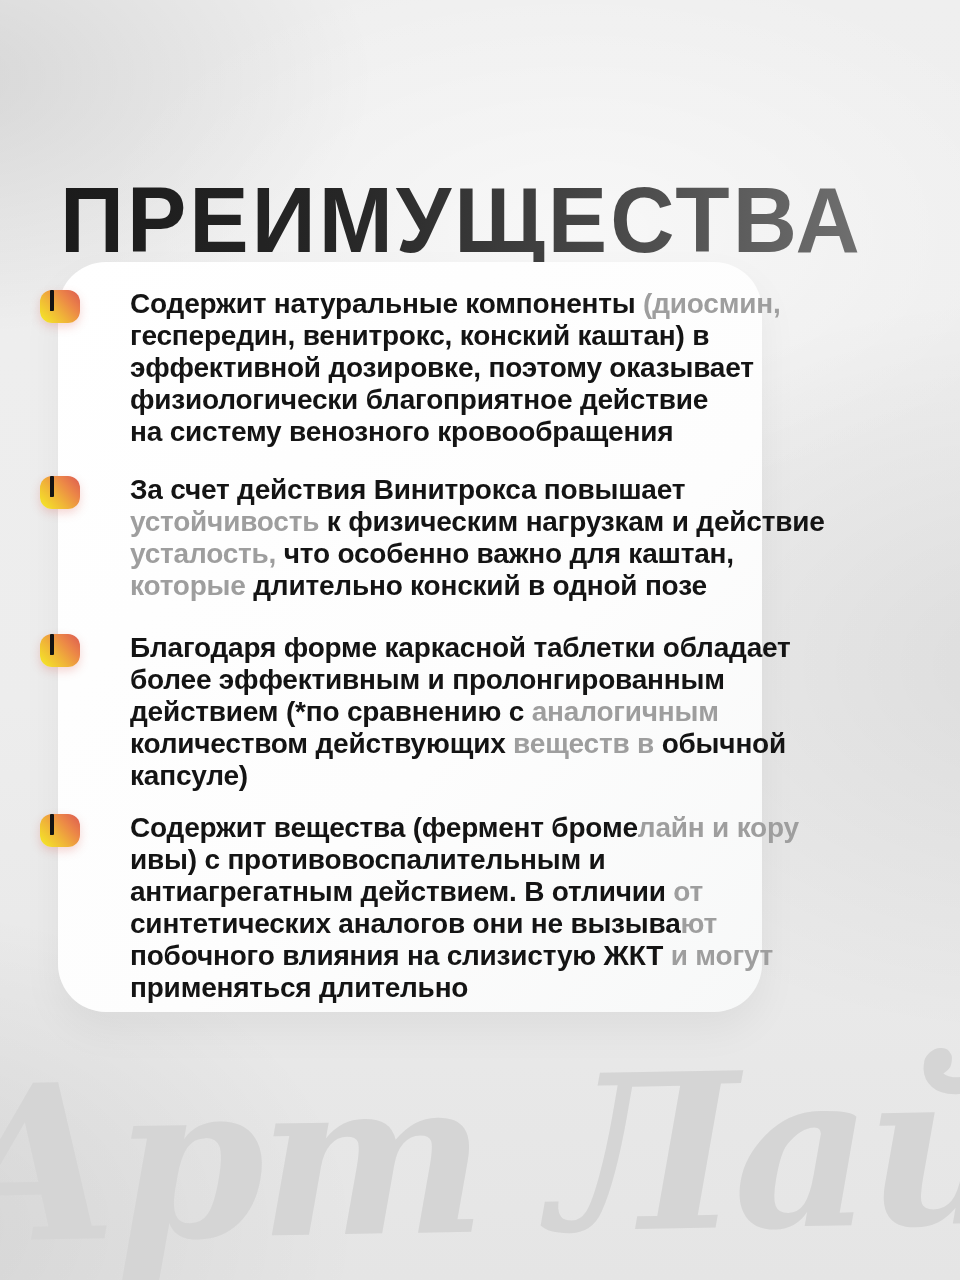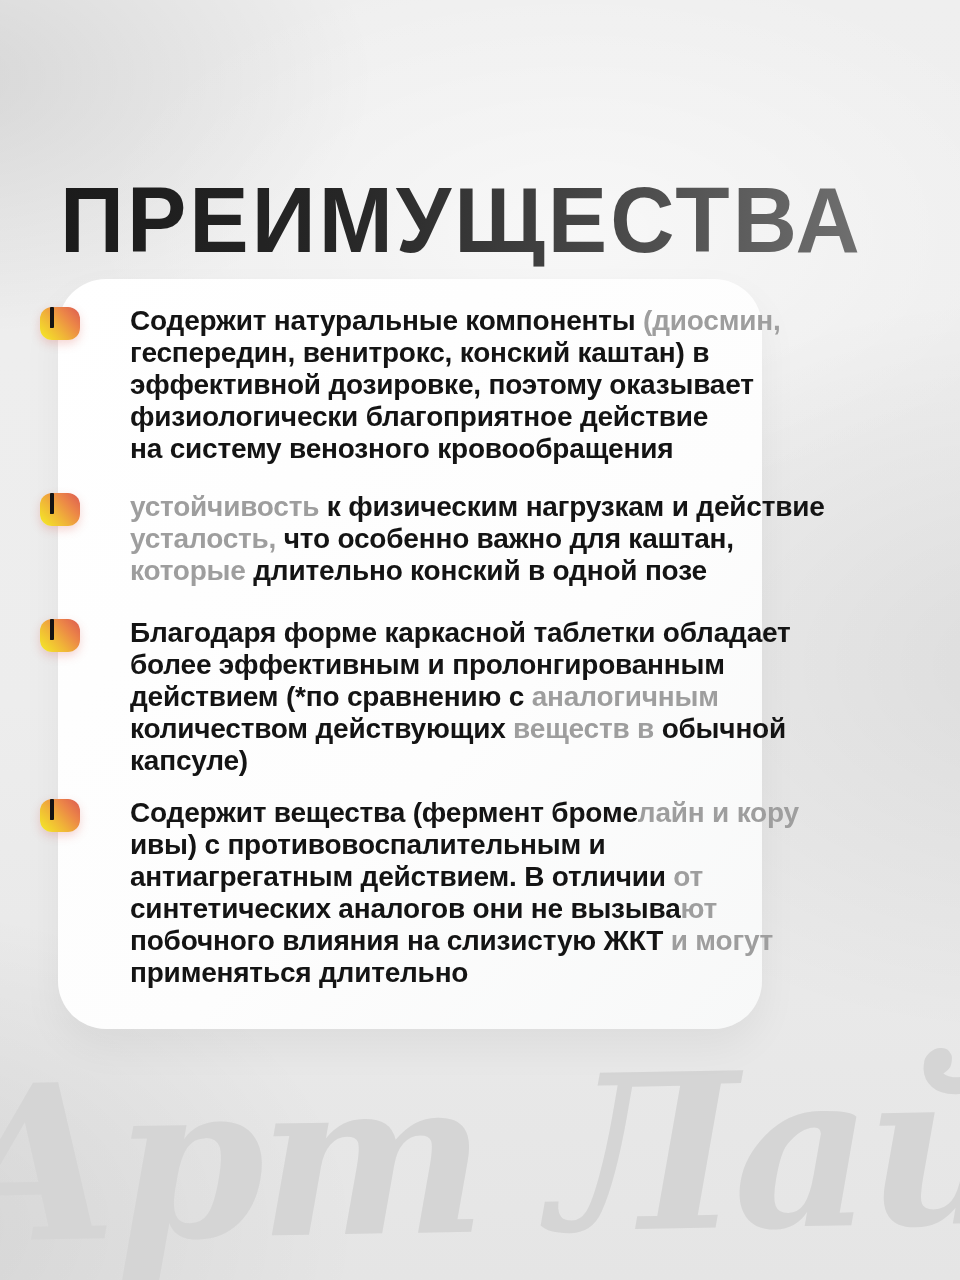--- a/index.html
+++ b/index.html
@@ -28,21 +28,21 @@
     color:#2b2b2b;white-space:nowrap;transform:scaleY(1.04);transform-origin:left top;
   }
   @supports ((-webkit-background-clip:text) or (background-clip:text)){
     .title{
       background:linear-gradient(93deg,#1b1b1b 0%,#262626 35%,#4a4a4a 70%,#707070 100%);
       -webkit-background-clip:text;background-clip:text;
       color:transparent;-webkit-text-fill-color:transparent;
     }
   }
   .card{
-    position:absolute;left:58px;top:279px;width:704px;height:750px;
+    position:absolute;left:58px;top:262px;width:704px;height:750px;
     background:linear-gradient(135deg,#ffffff 0%,#fdfdfd 60%,#f7f8f8 100%);
     border-radius:48px;
     box-shadow:0 18px 40px rgba(0,0,0,0.05);
     box-sizing:border-box;
     padding:26px 44px 0 72px;
   }
   .row{position:relative;}
   .row .badge{
     position:absolute;left:-90px;top:2px;width:40px;height:33px;border-radius:12px;
     background:linear-gradient(48deg,#f4e428 6%,#f0b438 40%,#ec8747 68%,#dc5a52 100%);
@@ -83,21 +83,22 @@
 геспередин, венитрокс, конский каштан) в
 эффективной дозировке, поэтому оказывает
 физиологически благоприятное действие
 на систему венозного кровообращения</span></p>
     </div>
 
     <div class="row">
       <span class="badge">
         <span class="check"></span>
       </span>
-      <p><span class="seg-gray">устойчивость</span><span class="seg-dark"> к физическим нагрузкам и действие
+      <p><span class="seg-dark">За счет действия Винитрокса повышает
+</span><span class="seg-gray">устойчивость</span><span class="seg-dark"> к физическим нагрузкам и действие
 </span><span class="seg-gray">усталость,</span><span class="seg-dark"> что особенно важно для каштан,
 </span><span class="seg-gray">которые</span><span class="seg-dark"> длительно конский в одной позе</span></p>
     </div>
 
     <div class="row">
       <span class="badge">
         <span class="check"></span>
       </span>
       <p><span class="seg-dark">Благодаря форме каркасной таблетки обладает
 более эффективным и пролонгированным

